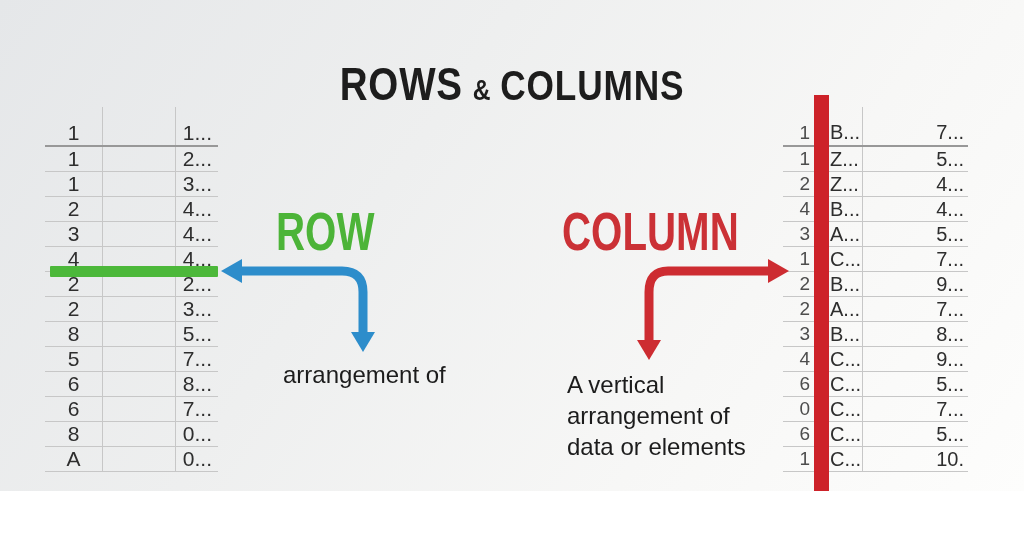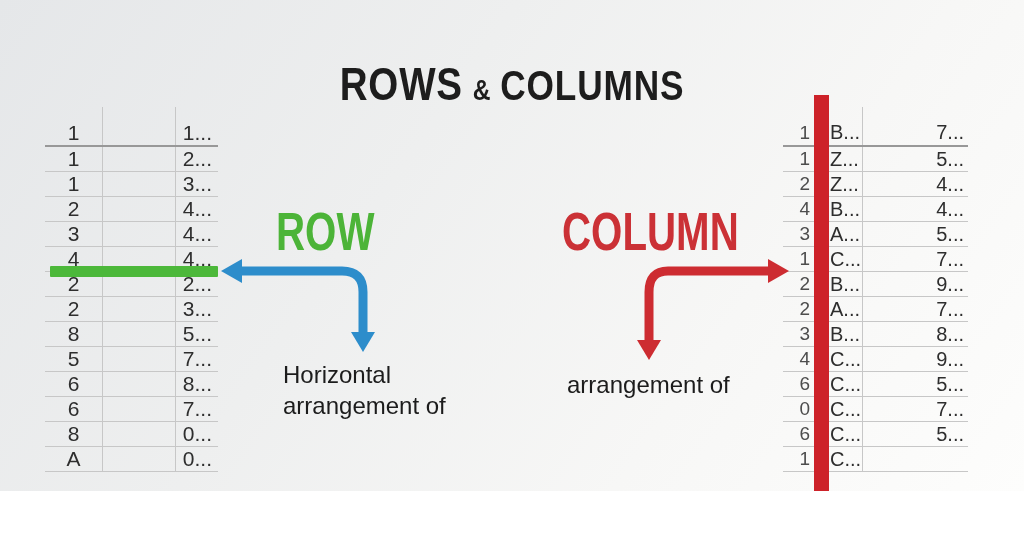--- a/index.html
+++ b/index.html
@@ -266,34 +266,36 @@
         <div class="cell c1">6</div>
         <div class="gap"></div>
         <div class="cell c2">C...</div>
         <div class="cell c3">5...</div>
       </div>
 
       <div class="trow">
         <div class="cell c1">1</div>
         <div class="gap"></div>
         <div class="cell c2">C...</div>
+        <div class="cell c3">10.</div>
       </div>
     </div>
   <div class="vline" style="left:862px;"></div>
   <div class="red-bar"></div>
 
   <div class="sec-label row-label">ROW</div>
   <div class="sec-label col-label">COLUMN</div>
 
   <div class="desc row-desc">
-    <div>Horizontal</div>
     <div>arrangement of</div>
   </div>
   <div class="desc col-desc">
+    <div>A vertical</div>
     <div>arrangement of</div>
+    <div>data or elements</div>
   </div>
 
   <svg class="arrows" viewBox="0 0 1024 559" xmlns="http://www.w3.org/2000/svg">
 
     <g>
       <path d="M 239 271 H 342 Q 363 271 363 292 V 334" fill="none" stroke="#2d8dcb" stroke-width="9"></path>
       <polygon points="221,271 242,259 242,283" fill="#2d8dcb"></polygon>
       <polygon points="363,352 351,332 375,332" fill="#2d8dcb"></polygon>
     </g>
 

